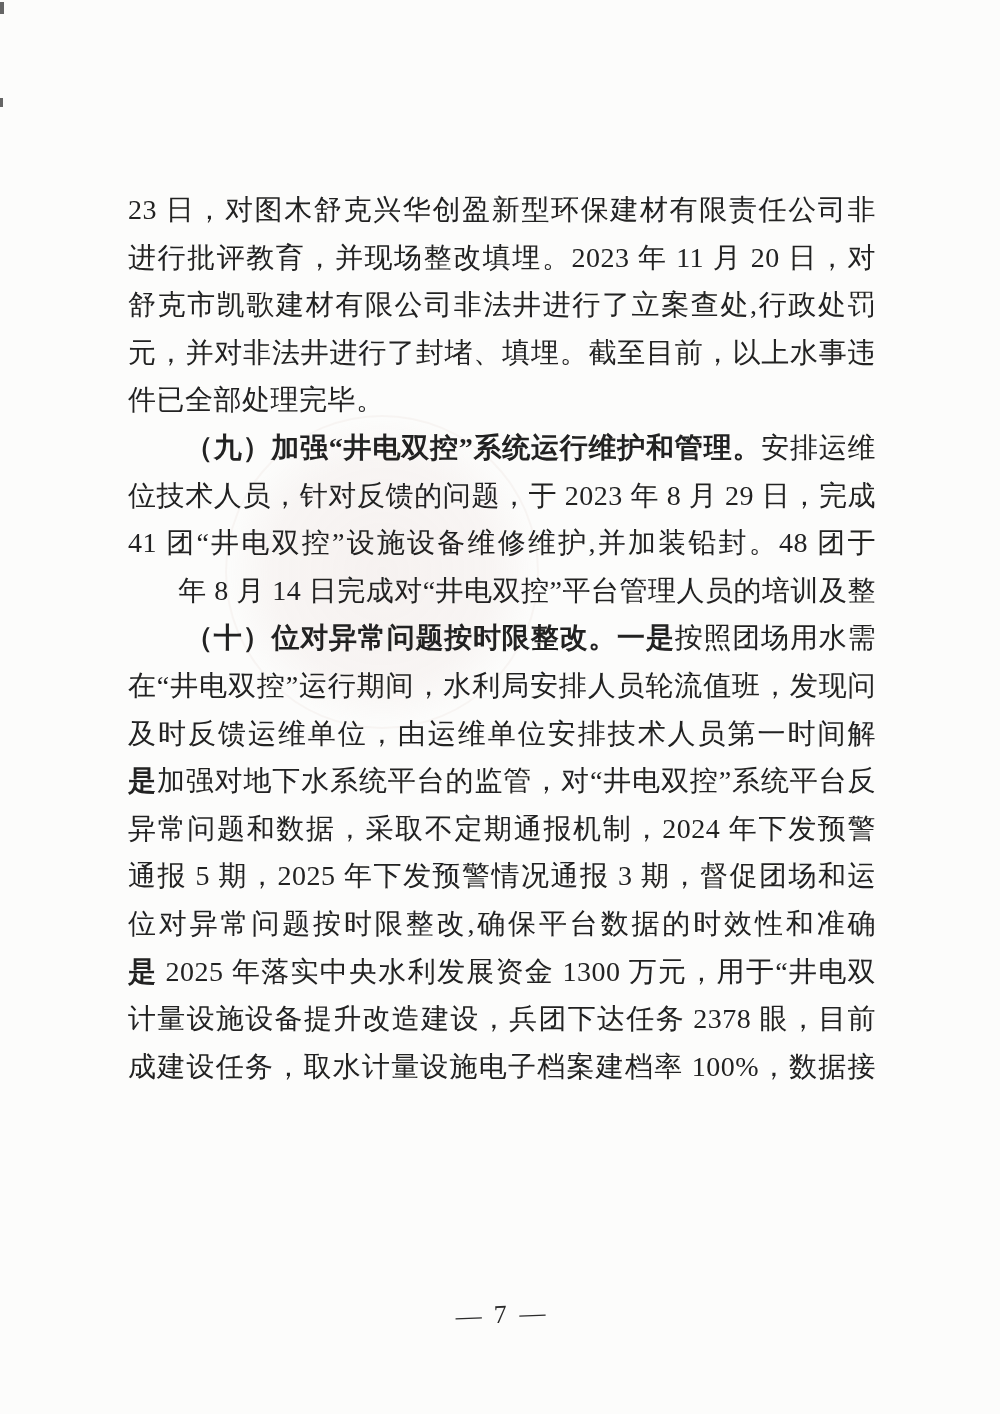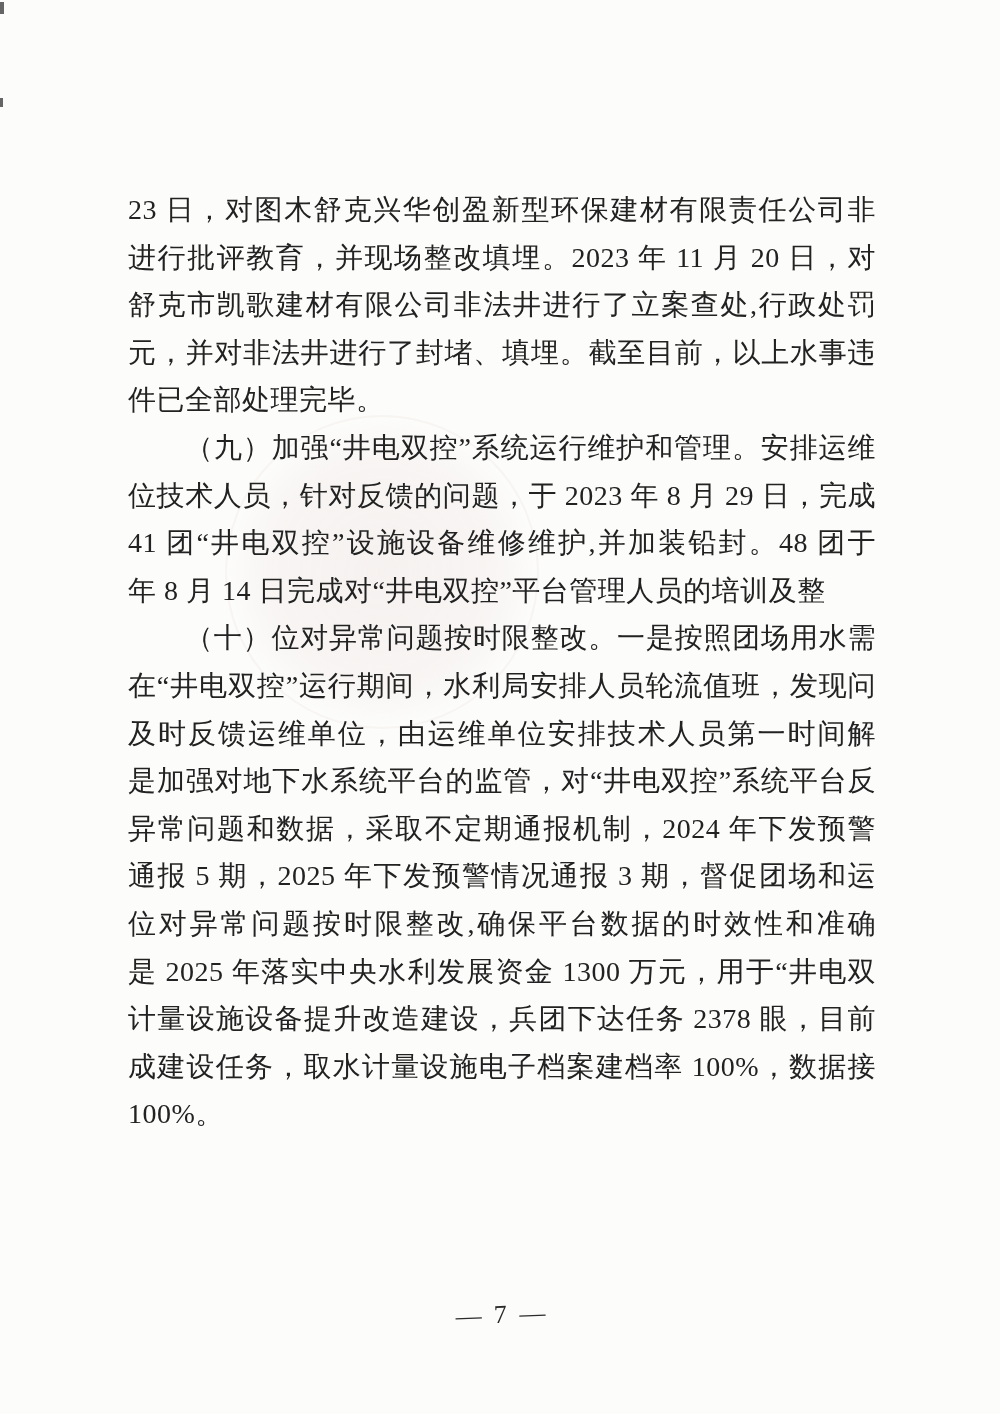--- a/index.html
+++ b/index.html
@@ -41,25 +41,25 @@
     font-size: 28px;
     letter-spacing: 0.5px;
     white-space: normal;
     overflow: hidden;
   }
   .line.just {
     text-align: justify;
     text-align-last: justify;
   }
   .line.left {
-    text-align: left;
+    text-align: right;
     text-align-last: left;
   }
   .line.indent { text-indent: 57px; }
-  .b { font-weight: 400; }
+  .b { font-weight: 700; }
   .r { font-weight: 400; }
   .footer {
     position: absolute;
     left: 128px; top: 1300px;
     width: 748px;
     text-align: center;
     font-size: 26px;
     letter-spacing: 3px;
     color: #2b2b2b;
     transform: rotate(-2.5deg);
@@ -85,16 +85,15 @@
       <div class="line just indent"><span class="b">（十）位对异常问题按时限整改。</span><span class="b">一是</span><span class="r">按照团场用水需求，</span></div>
       <div class="line just"><span class="r">在“井电双控”运行期间，水利局安排人员轮流值班，发现问题</span></div>
       <div class="line just"><span class="r">及时反馈运维单位，由运维单位安排技术人员第一时间解决。</span></div>
       <div class="line just"><span class="b">是</span><span class="r">加强对地下水系统平台的监管，对“井电双控”系统平台反馈</span></div>
       <div class="line just"><span class="r">异常问题和数据，采取不定期通报机制，2024 年下发预警情况</span></div>
       <div class="line just"><span class="r">通报 5 期，2025 年下发预警情况通报 3 期，督促团场和运维单</span></div>
       <div class="line just"><span class="r">位对异常问题按时限整改,确保平台数据的时效性和准确性。</span></div>
       <div class="line just"><span class="b">是</span><span class="r"> 2025 年落实中央水利发展资金 1300 万元，用于“井电双控”</span></div>
       <div class="line just"><span class="r">计量设施设备提升改造建设，兵团下达任务 2378 眼，目前已完</span></div>
       <div class="line just"><span class="r">成建设任务，取水计量设施电子档案建档率 100%，数据接入率</span></div>
-      <div class="line left"><span class="r">100%。</span></div>
     </div>
   <div class="footer">— 7 —</div>
 </div>
 
 </body></html>

